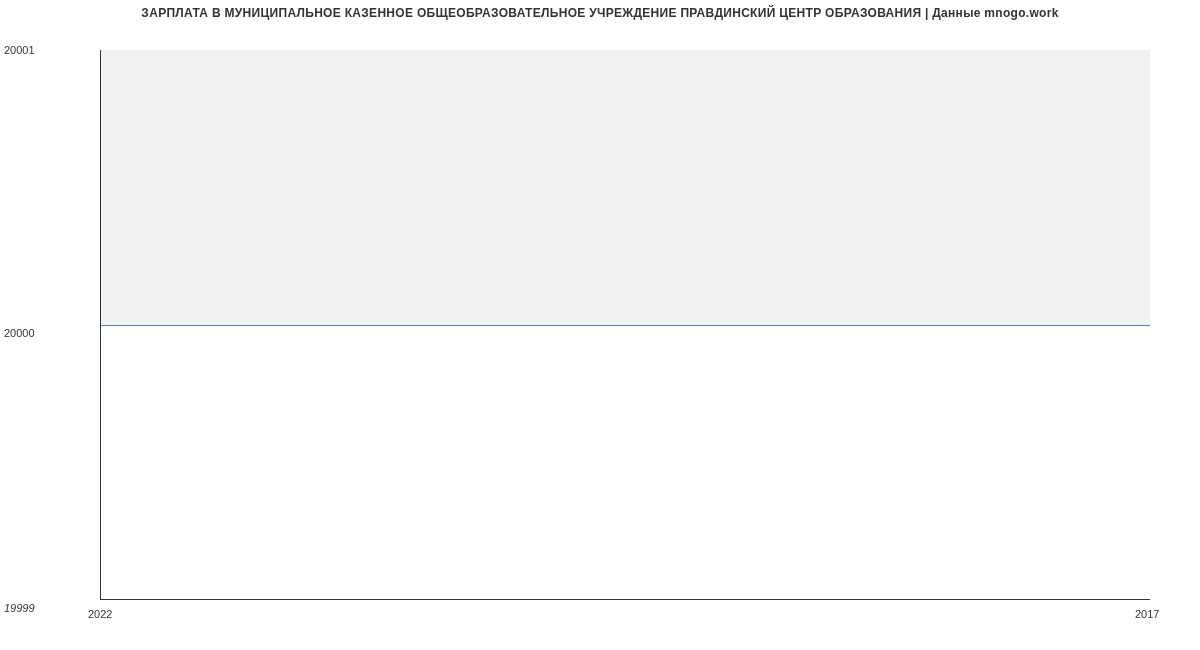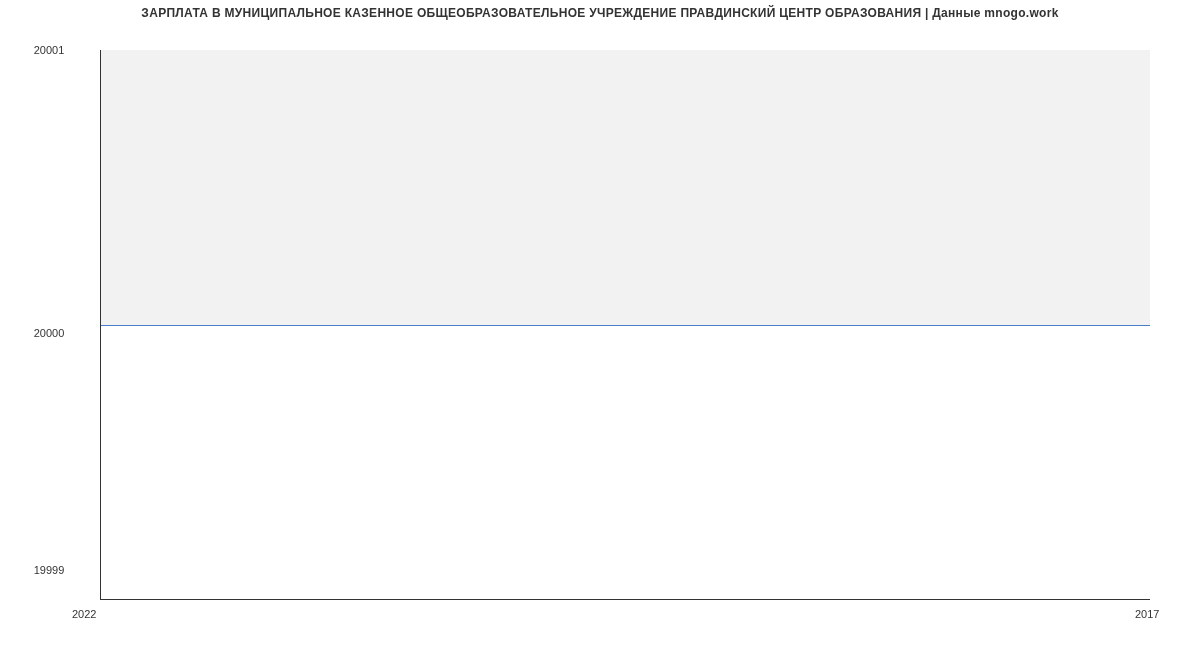--- a/index.html
+++ b/index.html
@@ -52,33 +52,33 @@
     width: 100%;
     height: 0;
     border-top: 1.5px solid #4a7ecc;
   }
   .ytick {
     position: absolute;
     right: 1106px;
     font-size: 11px;
     color: #333;
     transform: translateY(-50%);
-    text-align: center;
+    text-align: left;
     width: 90px;
   }
   .ytick.t20001 { top: 50px; }
   .ytick.t20000 { top: 333px; }
-  .ytick.t19999 { top: 570px; }
+  .ytick.t19999 { top: 608px; font-style: italic; }
   .xtick {
     position: absolute;
     top: 608px;
     font-size: 11px;
     color: #333;
   }
-  .xtick.left  { left: 72px; }
+  .xtick.left  { left: 88px; }
   .xtick.right { left: 1135px; }
 </style>
 </head>
 <body>
 
 <div class="chart-wrap">
 
   <div class="title">ЗАРПЛАТА В МУНИЦИПАЛЬНОЕ КАЗЕННОЕ ОБЩЕОБРАЗОВАТЕЛЬНОЕ УЧРЕЖДЕНИЕ ПРАВДИНСКИЙ ЦЕНТР ОБРАЗОВАНИЯ  | Данные mnogo.work</div>
 
   <div class="ytick t20001">20001</div>

